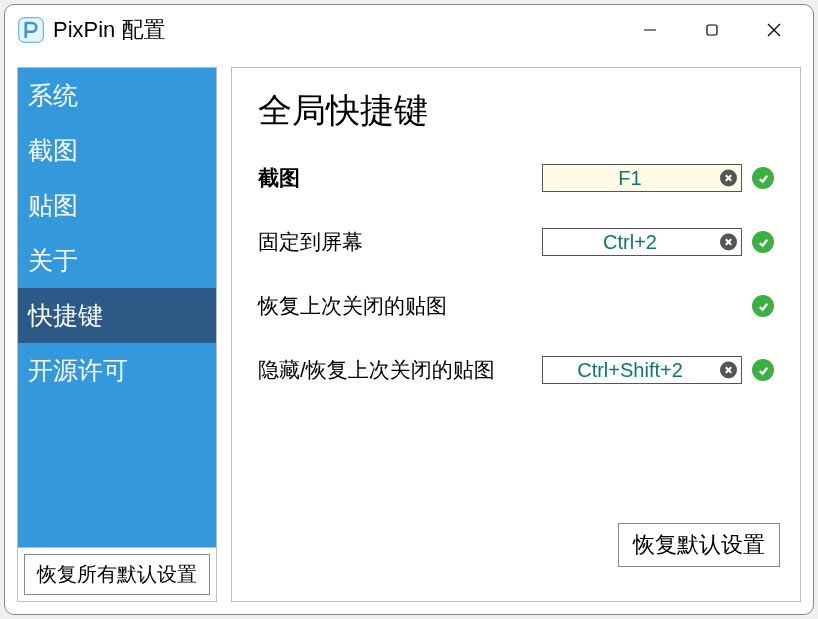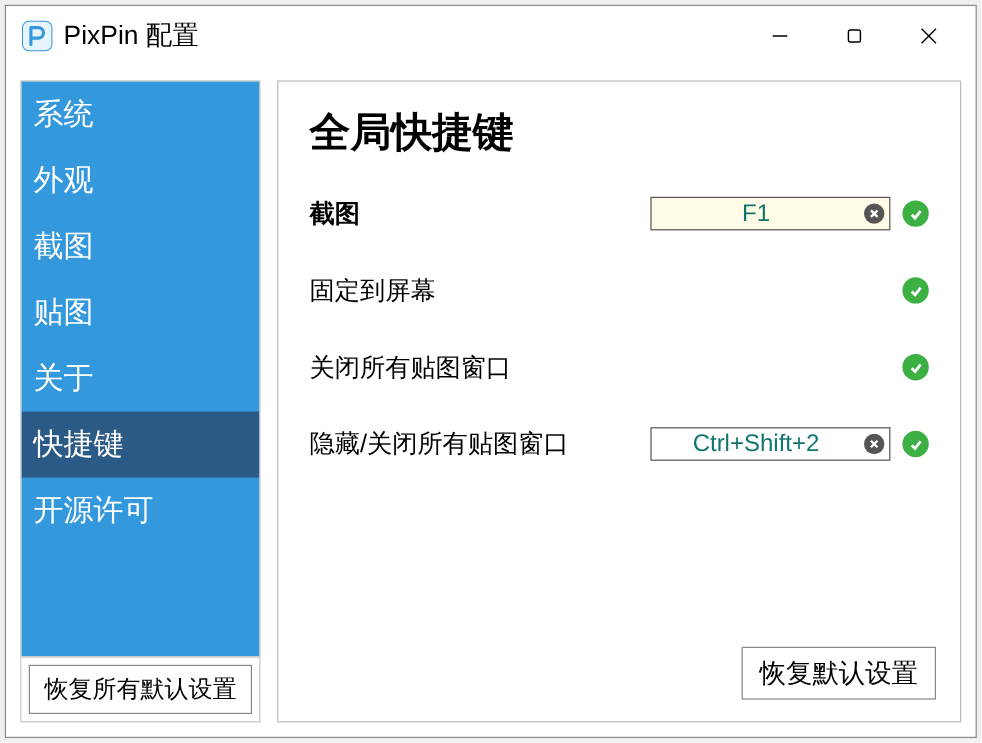--- a/index.html
+++ b/index.html
@@ -13,21 +13,21 @@
       display: flex;
       justify-content: center;
       align-items: flex-start;
       padding: 4px;
     }
     .window {
       width: 810px;
       height: 611px;
       background: #ffffff;
       border: 1px solid #888;
-      border-radius: 0;
+      border-radius: 10px;
       display: flex;
       flex-direction: column;
       overflow: hidden;
     }
     .titlebar {
       height: 50px;
       display: flex;
       align-items: center;
       padding: 0 8px 0 12px;
     }
@@ -111,21 +111,21 @@
     .main {
       flex: 1;
       border: 1px solid #bbb;
       padding: 20px 26px;
       display: flex;
       flex-direction: column;
       position: relative;
     }
     .page-title {
       font-size: 34px;
-      font-weight: 700;
+      font-weight: 400;
       color: #000;
       margin-bottom: 30px;
     }
     .shortcut-rows {
       display: flex;
       flex-direction: column;
       gap: 36px;
     }
     .shortcut-row {
       display: flex;
@@ -186,21 +186,21 @@
       align-items: center;
       justify-content: center;
     }
     .status-icon svg {
       stroke: #fff;
       stroke-width: 2.5;
       fill: none;
     }
     .restore-default-wrap {
       position: absolute;
-      bottom: 18px;
+      bottom: 34px;
       right: 20px;
       padding-left: 32px;
     }
     .restore-default-btn {
       background: #fff;
       border: 1px solid #888;
       font-size: 22px;
       padding: 6px 14px;
       cursor: pointer;
       font-family: inherit;
@@ -235,21 +235,20 @@
             <line x1="14" y1="2" x2="2" y2="14"></line>
           </svg>
       </div>
     </div>
   </div>
 
   <div class="content">
     <div class="sidebar">
       <div class="sidebar-list" id="sidebar-list">
           <div class="sidebar-item"><span>系统</span></div>
-          <div class="sidebar-item"><span>外观</span></div>
           <div class="sidebar-item"><span>截图</span></div>
           <div class="sidebar-item"><span>贴图</span></div>
           <div class="sidebar-item"><span>关于</span></div>
           <div class="sidebar-item active"><span>快捷键</span></div>
           <div class="sidebar-item"><span>开源许可</span></div>
         </div>
       <div class="sidebar-footer">
         <button class="restore-all-btn">恢复所有默认设置</button>
       </div>
     </div>
@@ -269,36 +268,45 @@
               </div>
             </div>
             <div class="status-icon">
               <svg width="13" height="13" viewBox="0 0 14 14">
                 <polyline points="3,7.5 6,10.5 11,4"></polyline>
               </svg>
             </div>
           </div>
           <div class="shortcut-row">
             <div class="shortcut-label">固定到屏幕</div>
+            <div class="shortcut-input-wrap">
+              <span class="shortcut-value">Ctrl+2</span>
+              <div class="clear-icon">
+                <svg width="9" height="9" viewBox="0 0 10 10">
+                  <line x1="2" y1="2" x2="8" y2="8"></line>
+                  <line x1="8" y1="2" x2="2" y2="8"></line>
+                </svg>
+              </div>
+            </div>
             <div class="status-icon">
               <svg width="13" height="13" viewBox="0 0 14 14">
                 <polyline points="3,7.5 6,10.5 11,4"></polyline>
               </svg>
             </div>
           </div>
           <div class="shortcut-row">
-            <div class="shortcut-label">关闭所有贴图窗口</div>
+            <div class="shortcut-label">恢复上次关闭的贴图</div>
             <div class="status-icon">
               <svg width="13" height="13" viewBox="0 0 14 14">
                 <polyline points="3,7.5 6,10.5 11,4"></polyline>
               </svg>
             </div>
           </div>
           <div class="shortcut-row">
-            <div class="shortcut-label">隐藏/关闭所有贴图窗口</div>
+            <div class="shortcut-label">隐藏/恢复上次关闭的贴图</div>
             <div class="shortcut-input-wrap">
               <span class="shortcut-value">Ctrl+Shift+2</span>
               <div class="clear-icon">
                 <svg width="9" height="9" viewBox="0 0 10 10">
                   <line x1="2" y1="2" x2="8" y2="8"></line>
                   <line x1="8" y1="2" x2="2" y2="8"></line>
                 </svg>
               </div>
             </div>
             <div class="status-icon">

